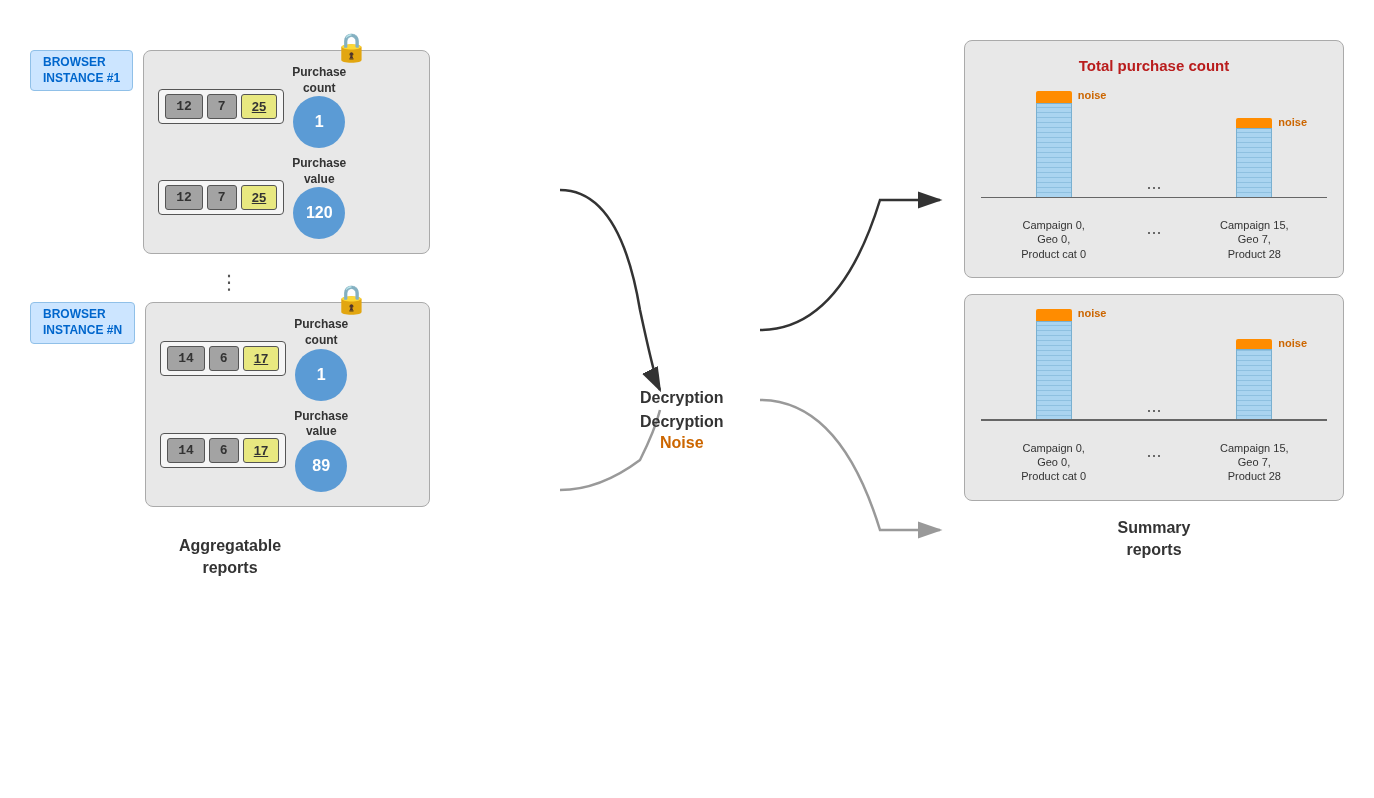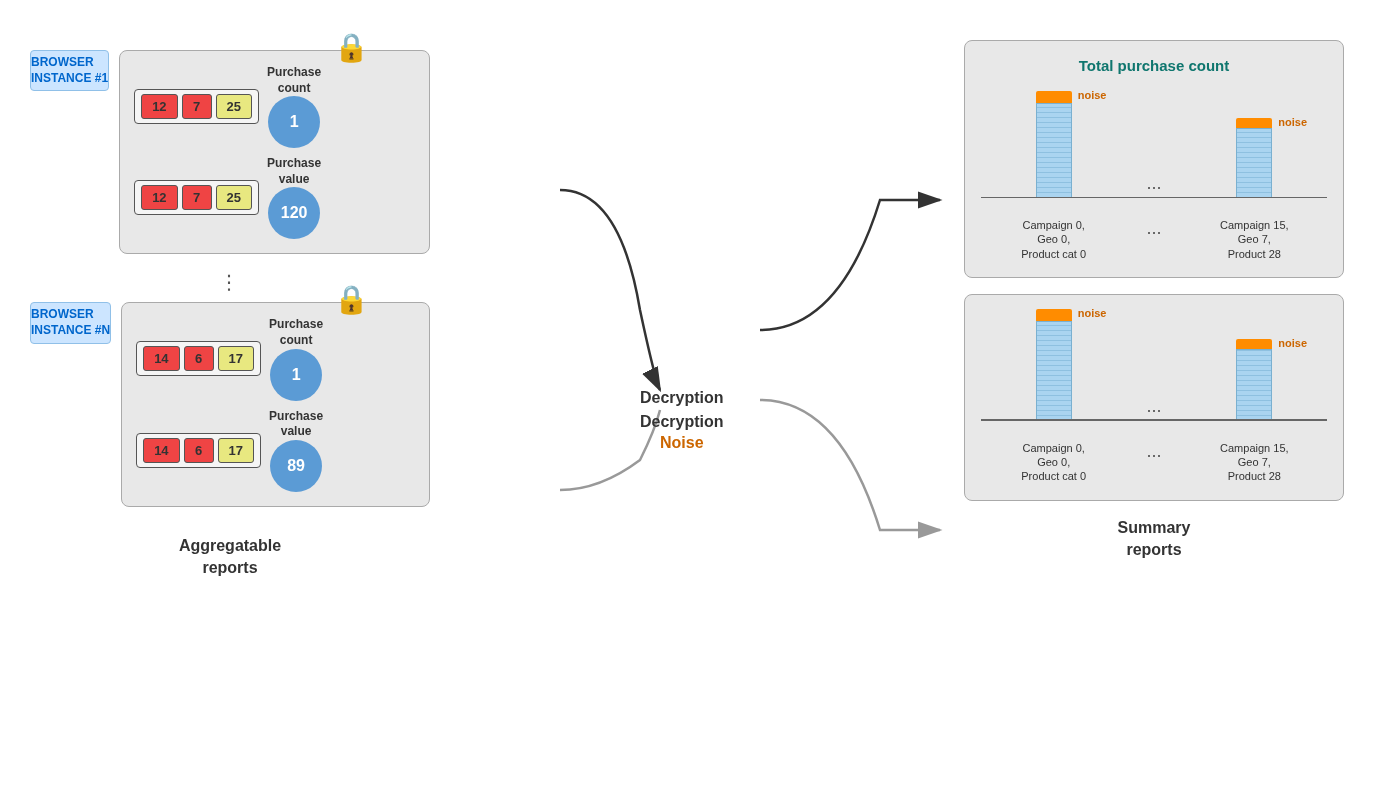--- a/index.html
+++ b/index.html
@@ -17,21 +17,21 @@
       position: absolute;
       left: 30px;
       top: 50px;
       width: 400px;
     }
 
     .browser-label {
       background: #cce5ff;
       border: 1px solid #90c0e8;
       border-radius: 4px;
-      padding: 4px 0;
+      padding: 4px 12px;
       font-size: 12px;
       font-weight: bold;
       color: #0066cc;
       display: inline-block;
       margin-bottom: 6px;
       line-height: 1.3;
     }
 
     .report-box {
       background: #e8e8e8;
@@ -48,25 +48,27 @@
       border-radius: 3px;
       padding: 4px 10px;
       font-size: 13px;
       font-weight: bold;
       color: #333;
       min-width: 30px;
       text-align: center;
     }
 
     .key-box-green {
-      background: #ef4444;
+      background: #a3a3a3;
+      font-family: Liberation Mono, monospace;
     }
 
     .key-box-yellow {
       background: #e8e880;
+      text-decoration: underline;
       text-align: center;
     }
 
     .bubble {
       background: #5b9bd5;
       border-radius: 50%;
       color: white;
       font-weight: bold;
       font-size: 16px;
       display: flex;
@@ -138,21 +140,21 @@
       background: #e8e8e8;
       border: 1px solid #aaa;
       border-radius: 8px;
       padding: 16px;
       margin-bottom: 16px;
     }
 
     .chart-title {
       font-size: 15px;
       font-weight: bold;
-      color: #0f766e;
+      color: #b91c1c;
       text-align: center;
       margin-bottom: 14px;
     }
 
     .bar-stripes {
       background: repeating-linear-gradient(
         0deg,
         #aad4f0,
         #aad4f0 4px,
         #8ec0e0 4px,

